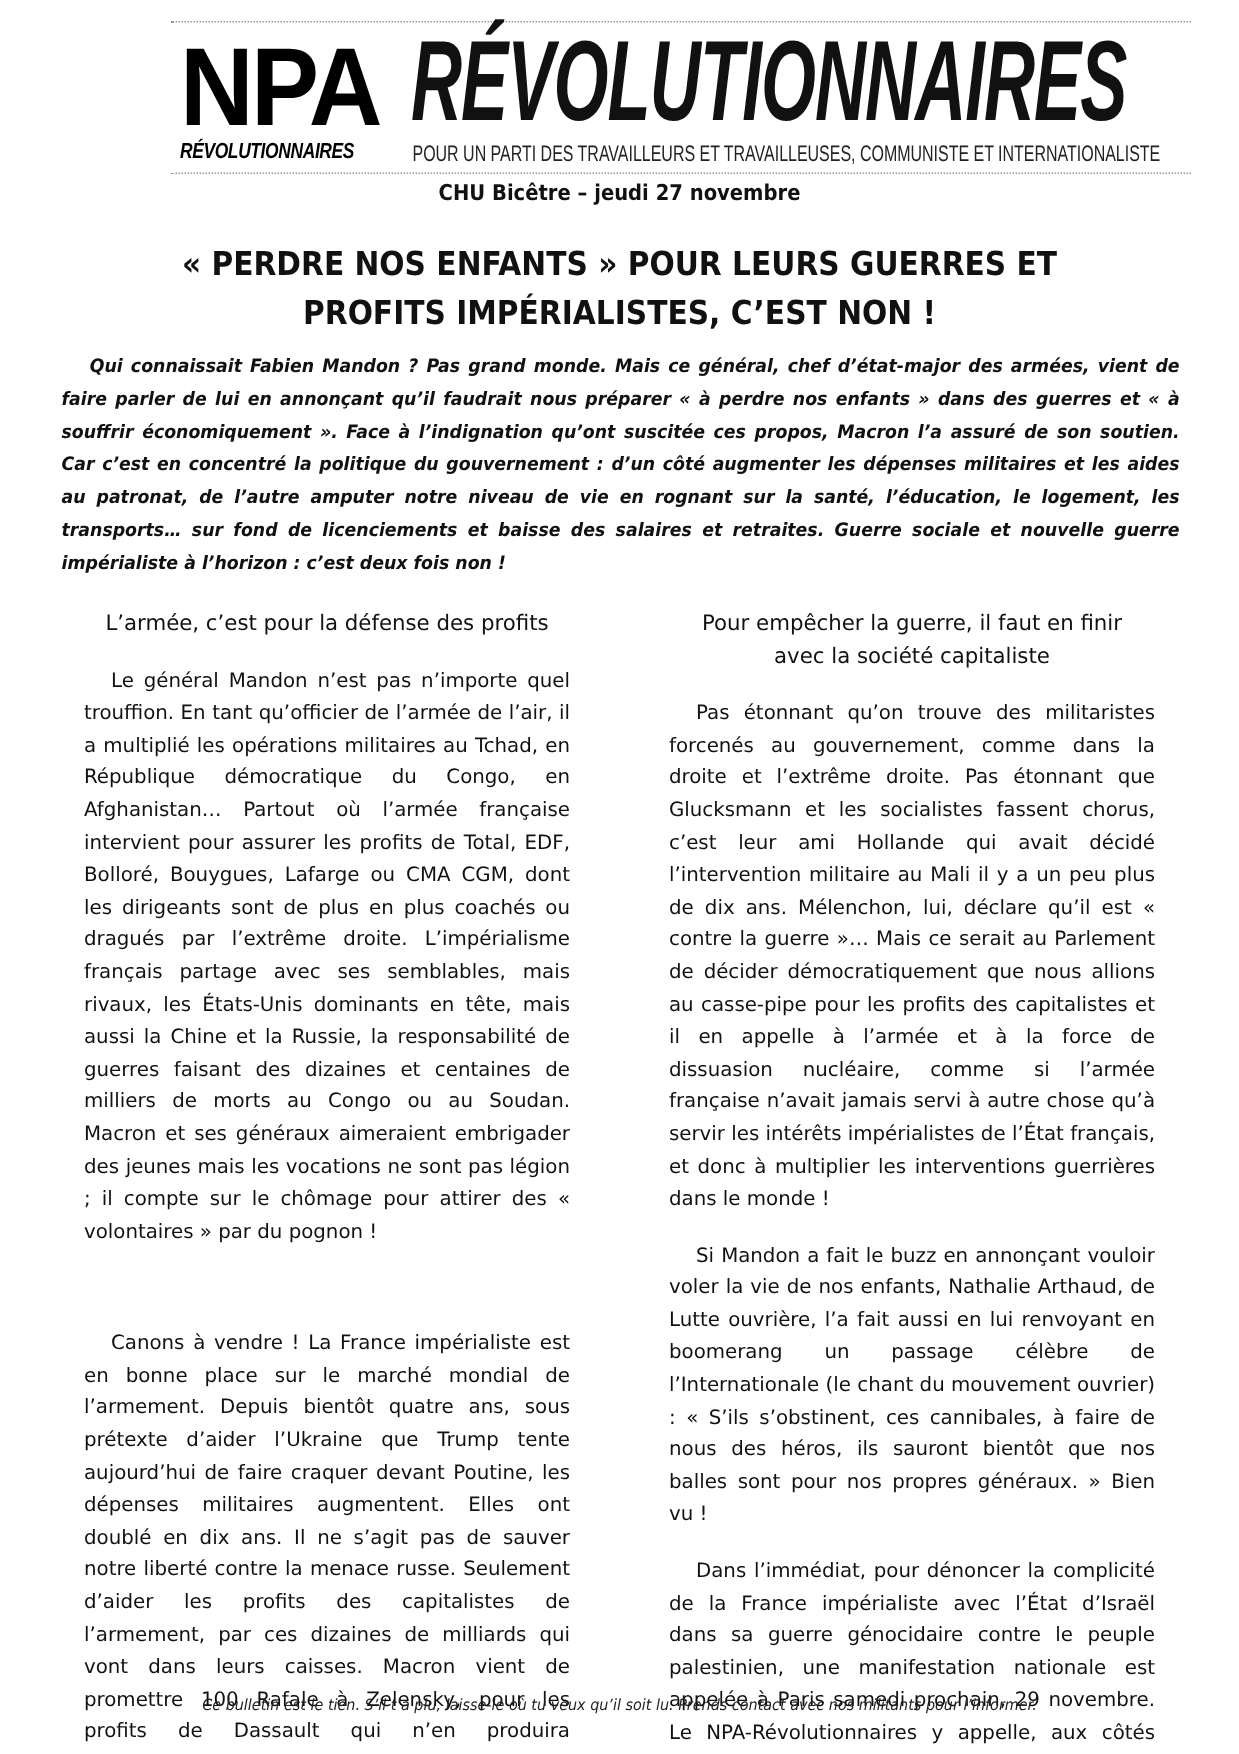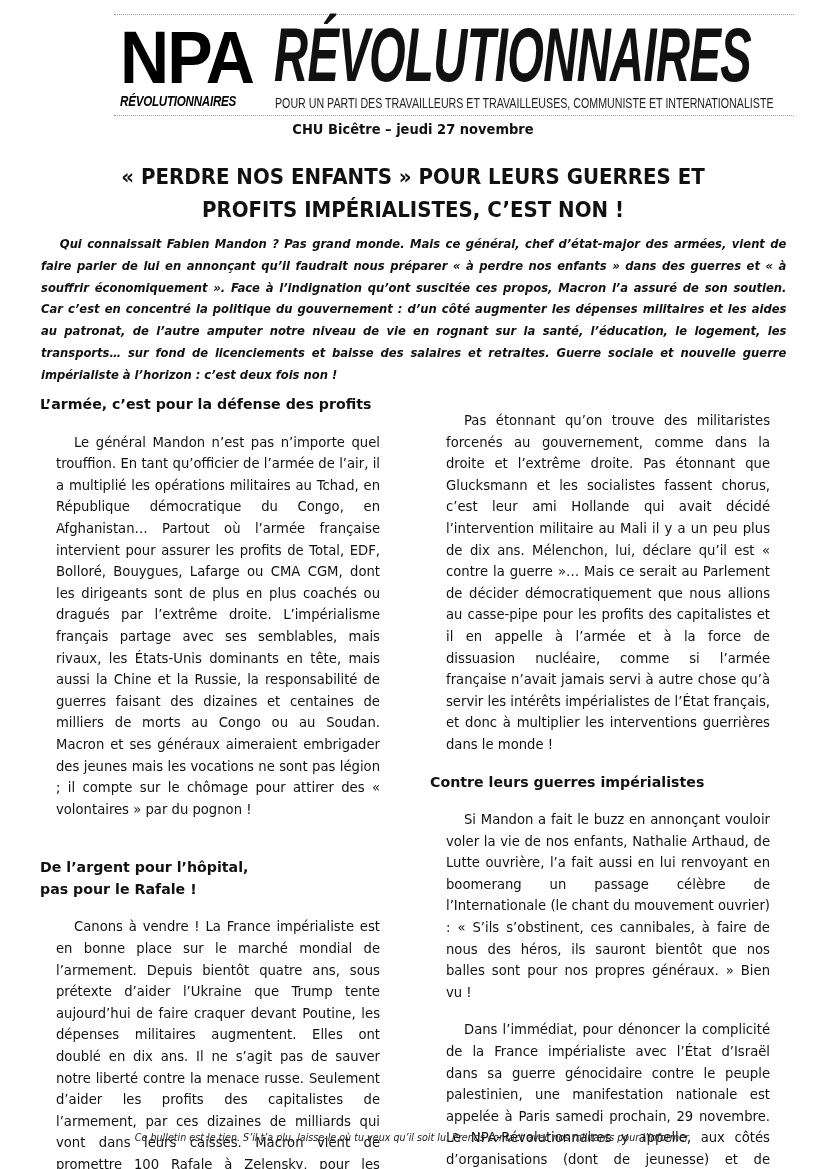--- a/index.html
+++ b/index.html
@@ -8,21 +8,21 @@
   .npa { position: absolute; left: 6px; top: 6px; font-family: "Liberation Sans", sans-serif; font-weight: bold; font-size: 74px; letter-spacing: -2px; line-height: 74px; transform: scaleX(0.92); transform-origin: left top; color: #000; }
   .npa-sub { position: absolute; left: 6px; top: 78px; font-family: "Liberation Sans", sans-serif; font-weight: bold; font-style: italic; font-size: 14.5px; letter-spacing: -0.3px; transform: scaleX(0.8); transform-origin: left top; color: #000; }
   .big-title { position: absolute; left: 160px; top: 2px; font-family: "Liberation Sans", sans-serif; font-style: italic; font-weight: bold; font-size: 76px; line-height: 76px; letter-spacing: -1px; transform: scaleX(0.62); transform-origin: left top; color: #111; white-space: nowrap; }
   .tagline { position: absolute; left: 161px; top: 79px; font-family: "Liberation Sans", sans-serif; font-size: 15px; transform: scaleX(0.71); transform-origin: left top; color: #222; white-space: nowrap; }
   .dateline { position: absolute; left: 0; width: 826px; top: 121px; text-align: center; font-family: "DejaVu Sans", sans-serif; font-weight: bold; font-size: 14.5px; transform: scaleX(0.9); }
   .headline { position: absolute; left: 40px; width: 746px; top: 160px; text-align: center; font-family: "DejaVu Sans", sans-serif; font-weight: bold; font-size: 22px; line-height: 33px; transform: scaleX(0.9); }
   .chapo { position: absolute; left: 41px; width: 746px; top: 234px; font-family: "DejaVu Sans", sans-serif; font-style: italic; font-weight: bold; font-size: 12.3px; line-height: 21.8px; text-align: justify; text-indent: 20px; transform: scaleX(0.94); transform-origin: left top; width: 793px; }
   .col { position: absolute; top: 394px; width: 356px; font-family: "DejaVu Sans", sans-serif; font-size: 13.2px; line-height: 21.6px; text-align: justify; }
   .col-left { left: 40px; }
   .col-right { left: 430px; }
-  .col h2 { font-size: 14.2px; font-weight: bold; text-align: left; margin: 0; line-height: 21.6px; }
+  .col h2 { font-size: 14.2px; font-weight: normal; text-align: center; margin: 12px; line-height: 21.6px; }
   .col p { margin: 16px; text-indent: 18px; hyphens: auto; }
   .col .spacer { height: 21px; }
   .footer { position: absolute; left: 0; width: 826px; top: 1131px; text-align: center; font-family: "DejaVu Sans", sans-serif; font-style: italic; font-size: 10.3px; color: #222; transform: scaleX(0.93); }
 </style>
 </head>
 <body>
 
 <div class="masthead">
   <div class="npa">NPA</div>
   <div class="npa-sub">RÉVOLUTIONNAIRES</div>
@@ -36,27 +36,26 @@
   <div>« PERDRE NOS ENFANTS » POUR LEURS GUERRES ET</div>
   <div>PROFITS IMPÉRIALISTES, C’EST NON !</div>
 </div>
 
 <div class="chapo">Qui connaissait Fabien Mandon ? Pas grand monde. Mais ce général, chef d’état-major des armées, vient de faire parler de lui en annonçant qu’il faudrait nous préparer « à perdre nos enfants » dans des guerres et « à souffrir économiquement ». Face à l’indignation qu’ont suscitée ces propos, Macron l’a assuré de son soutien. Car c’est en concentré la politique du gouvernement : d’un côté augmenter les dépenses militaires et les aides au patronat, de l’autre amputer notre niveau de vie en rognant sur la santé, l’éducation, le logement, les transports… sur fond de licenciements et baisse des salaires et retraites. Guerre sociale et nouvelle guerre impérialiste à l’horizon : c’est deux fois non !</div>
 
 <div class="col col-left">
   <h2>L’armée, c’est pour la défense des profits</h2>
   <p>Le général Mandon n’est pas n’importe quel trouffion. En tant qu’officier de l’armée de l’air, il a multiplié les opérations militaires au Tchad, en République démocratique du Congo, en Afghanistan… Partout où l’armée française intervient pour assurer les profits de Total, EDF, Bolloré, Bouygues, Lafarge ou CMA CGM, dont les dirigeants sont de plus en plus coachés ou dragués par l’extrême droite. L’impérialisme français partage avec ses semblables, mais rivaux, les États-Unis dominants en tête, mais aussi la Chine et la Russie, la responsabilité de guerres faisant des dizaines et centaines de milliers de morts au Congo ou au Soudan. Macron et ses généraux aimeraient embrigader des jeunes mais les vocations ne sont pas légion ; il compte sur le chômage pour attirer des « volontaires » par du pognon !</p>
   <div class="spacer"></div>
-  <h2>
-    <span>De l’argent pour l’hôpital,</span><br>
-    <span>pas pour le Rafale !</span>
-  </h2>
   <p>Canons à vendre ! La France impérialiste est en bonne place sur le marché mondial de l’armement. Depuis bientôt quatre ans, sous prétexte d’aider l’Ukraine que Trump tente aujourd’hui de faire craquer devant Poutine, les dépenses militaires augmentent. Elles ont doublé en dix ans. Il ne s’agit pas de sauver notre liberté contre la menace russe. Seulement d’aider les profits des capitalistes de l’armement, par ces dizaines de milliards qui vont dans leurs caisses. Macron vient de promettre 100 Rafale à Zelensky, pour les profits de Dassault qui n’en produira probablement pas tant, mais il y aura des retombées en dividendes sur la mort.</p>
 </div>
 
 <div class="col col-right">
+  <h2>
+    <span>Pour empêcher la guerre, il faut en finir</span><br>
+    <span>avec la société capitaliste</span>
+  </h2>
   <p>Pas étonnant qu’on trouve des militaristes forcenés au gouvernement, comme dans la droite et l’extrême droite. Pas étonnant que Glucksmann et les socialistes fassent chorus, c’est leur ami Hollande qui avait décidé l’intervention militaire au Mali il y a un peu plus de dix ans. Mélenchon, lui, déclare qu’il est « contre la guerre »… Mais ce serait au Parlement de décider démocratiquement que nous allions au casse-pipe pour les profits des capitalistes et il en appelle à l’armée et à la force de dissuasion nucléaire, comme si l’armée française n’avait jamais servi à autre chose qu’à servir les intérêts impérialistes de l’État français, et donc à multiplier les interventions guerrières dans le monde !</p>
-  <h2>Contre leurs guerres impérialistes</h2>
   <p>Si Mandon a fait le buzz en annonçant vouloir voler la vie de nos enfants, Nathalie Arthaud, de Lutte ouvrière, l’a fait aussi en lui renvoyant en boomerang un passage célèbre de l’Internationale (le chant du mouvement ouvrier) : « S’ils s’obstinent, ces cannibales, à faire de nous des héros, ils sauront bientôt que nos balles sont pour nos propres généraux. » Bien vu !</p>
   <p>Dans l’immédiat, pour dénoncer la complicité de la France impérialiste avec l’État d’Israël dans sa guerre génocidaire contre le peuple palestinien, une manifestation nationale est appelée à Paris samedi prochain, 29 novembre. Le NPA-Révolutionnaires y appelle, aux côtés d’organisations (dont de jeunesse) et de syndicats (CGT, Solidaires, CFDT et FSU). Rendez-vous à 14 heures, place de la République. Une occasion de répondre à Macron et à ses généraux !</p>
 </div>
 
 <div class="footer">Ce bulletin est le tien. S’il t’a plu, laisse-le où tu veux qu’il soit lu. Prends contact avec nos militants pour l’informer.</div>
 
 </body></html>

